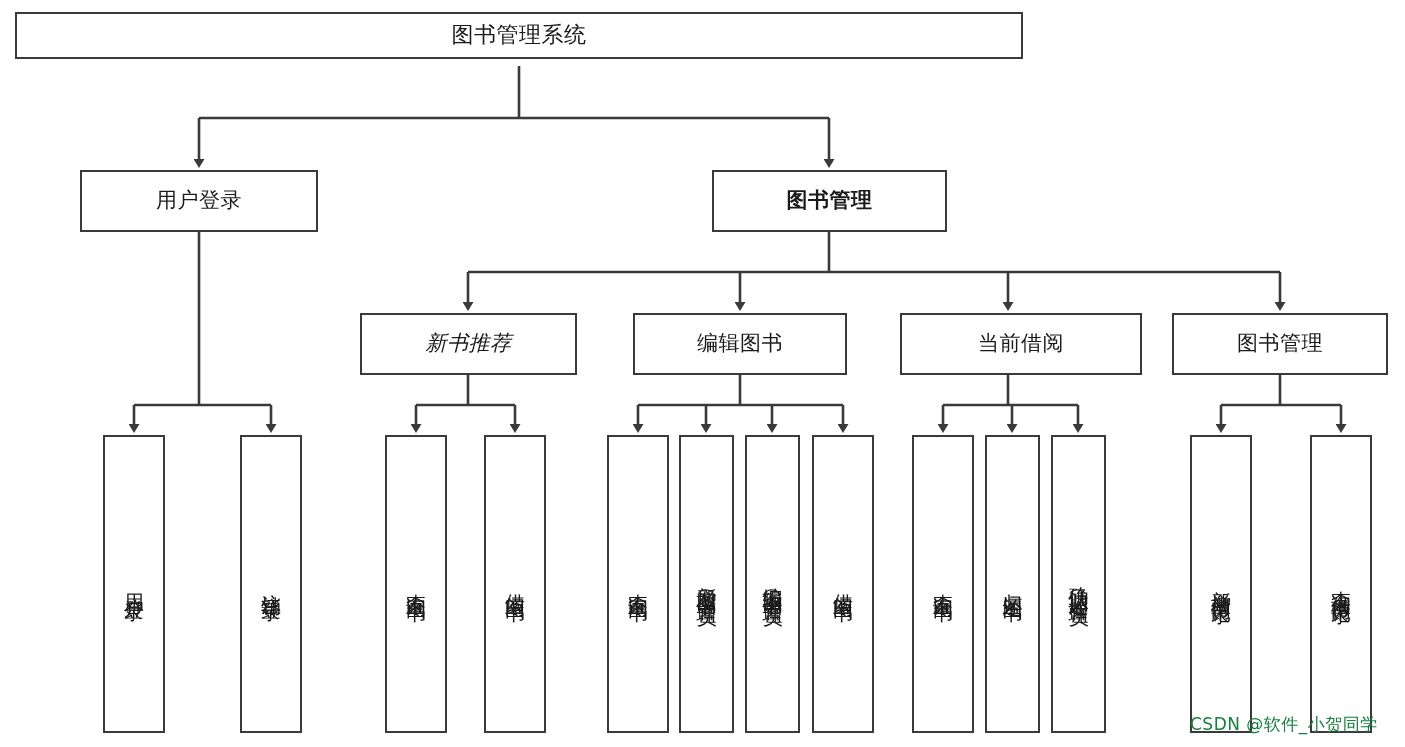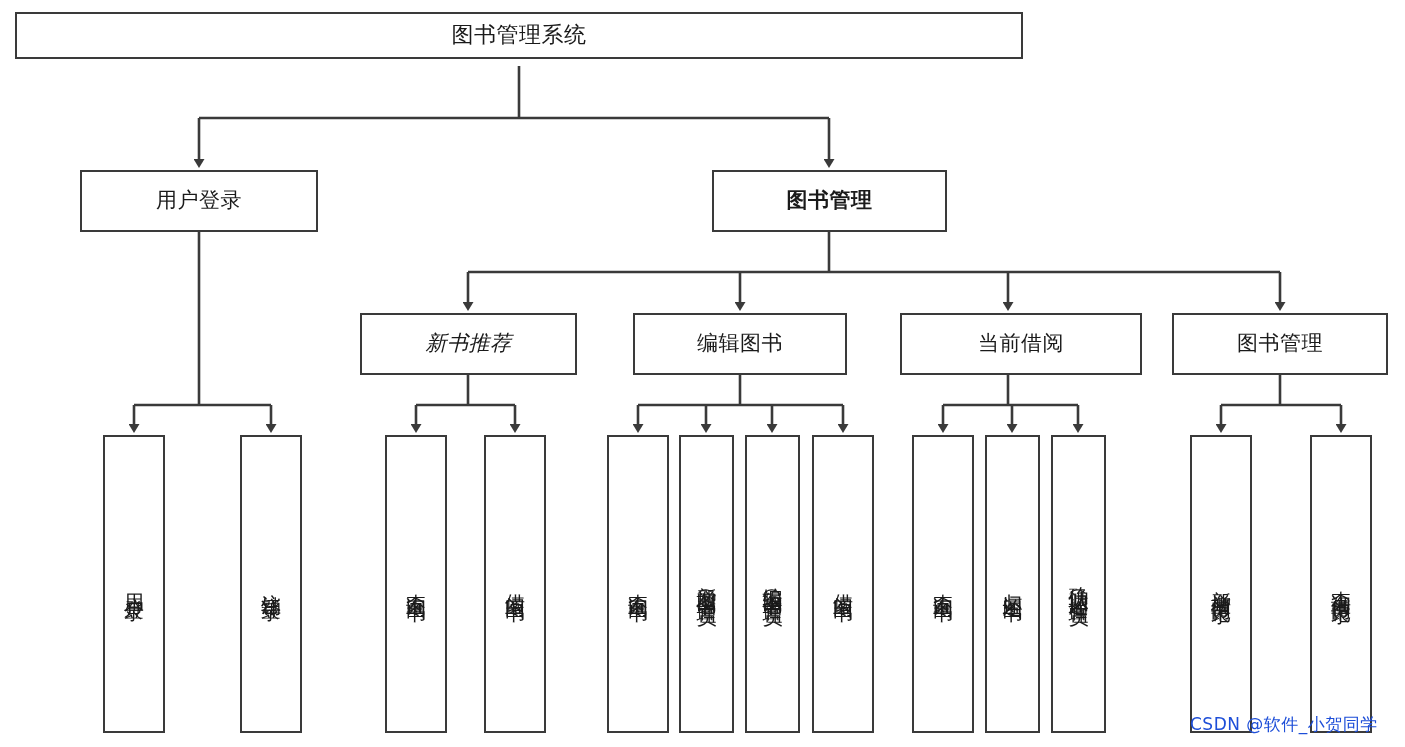--- a/index.html
+++ b/index.html
@@ -49,21 +49,21 @@
     letter-spacing: 3px;
     line-height: 1.05;
     white-space: nowrap;
     text-align: center;
   }
   .node.root {
     font-size: 22px;
   }
   .watermark {
     position: absolute;
-    color: #1d4ed8;
+    color: #15803d;
     font-size: 17px;
     letter-spacing: 0.5px;
     white-space: nowrap;
     user-select: none;
   }
 </style>
 </head>
 <body>
 
 <div id="canvas">

